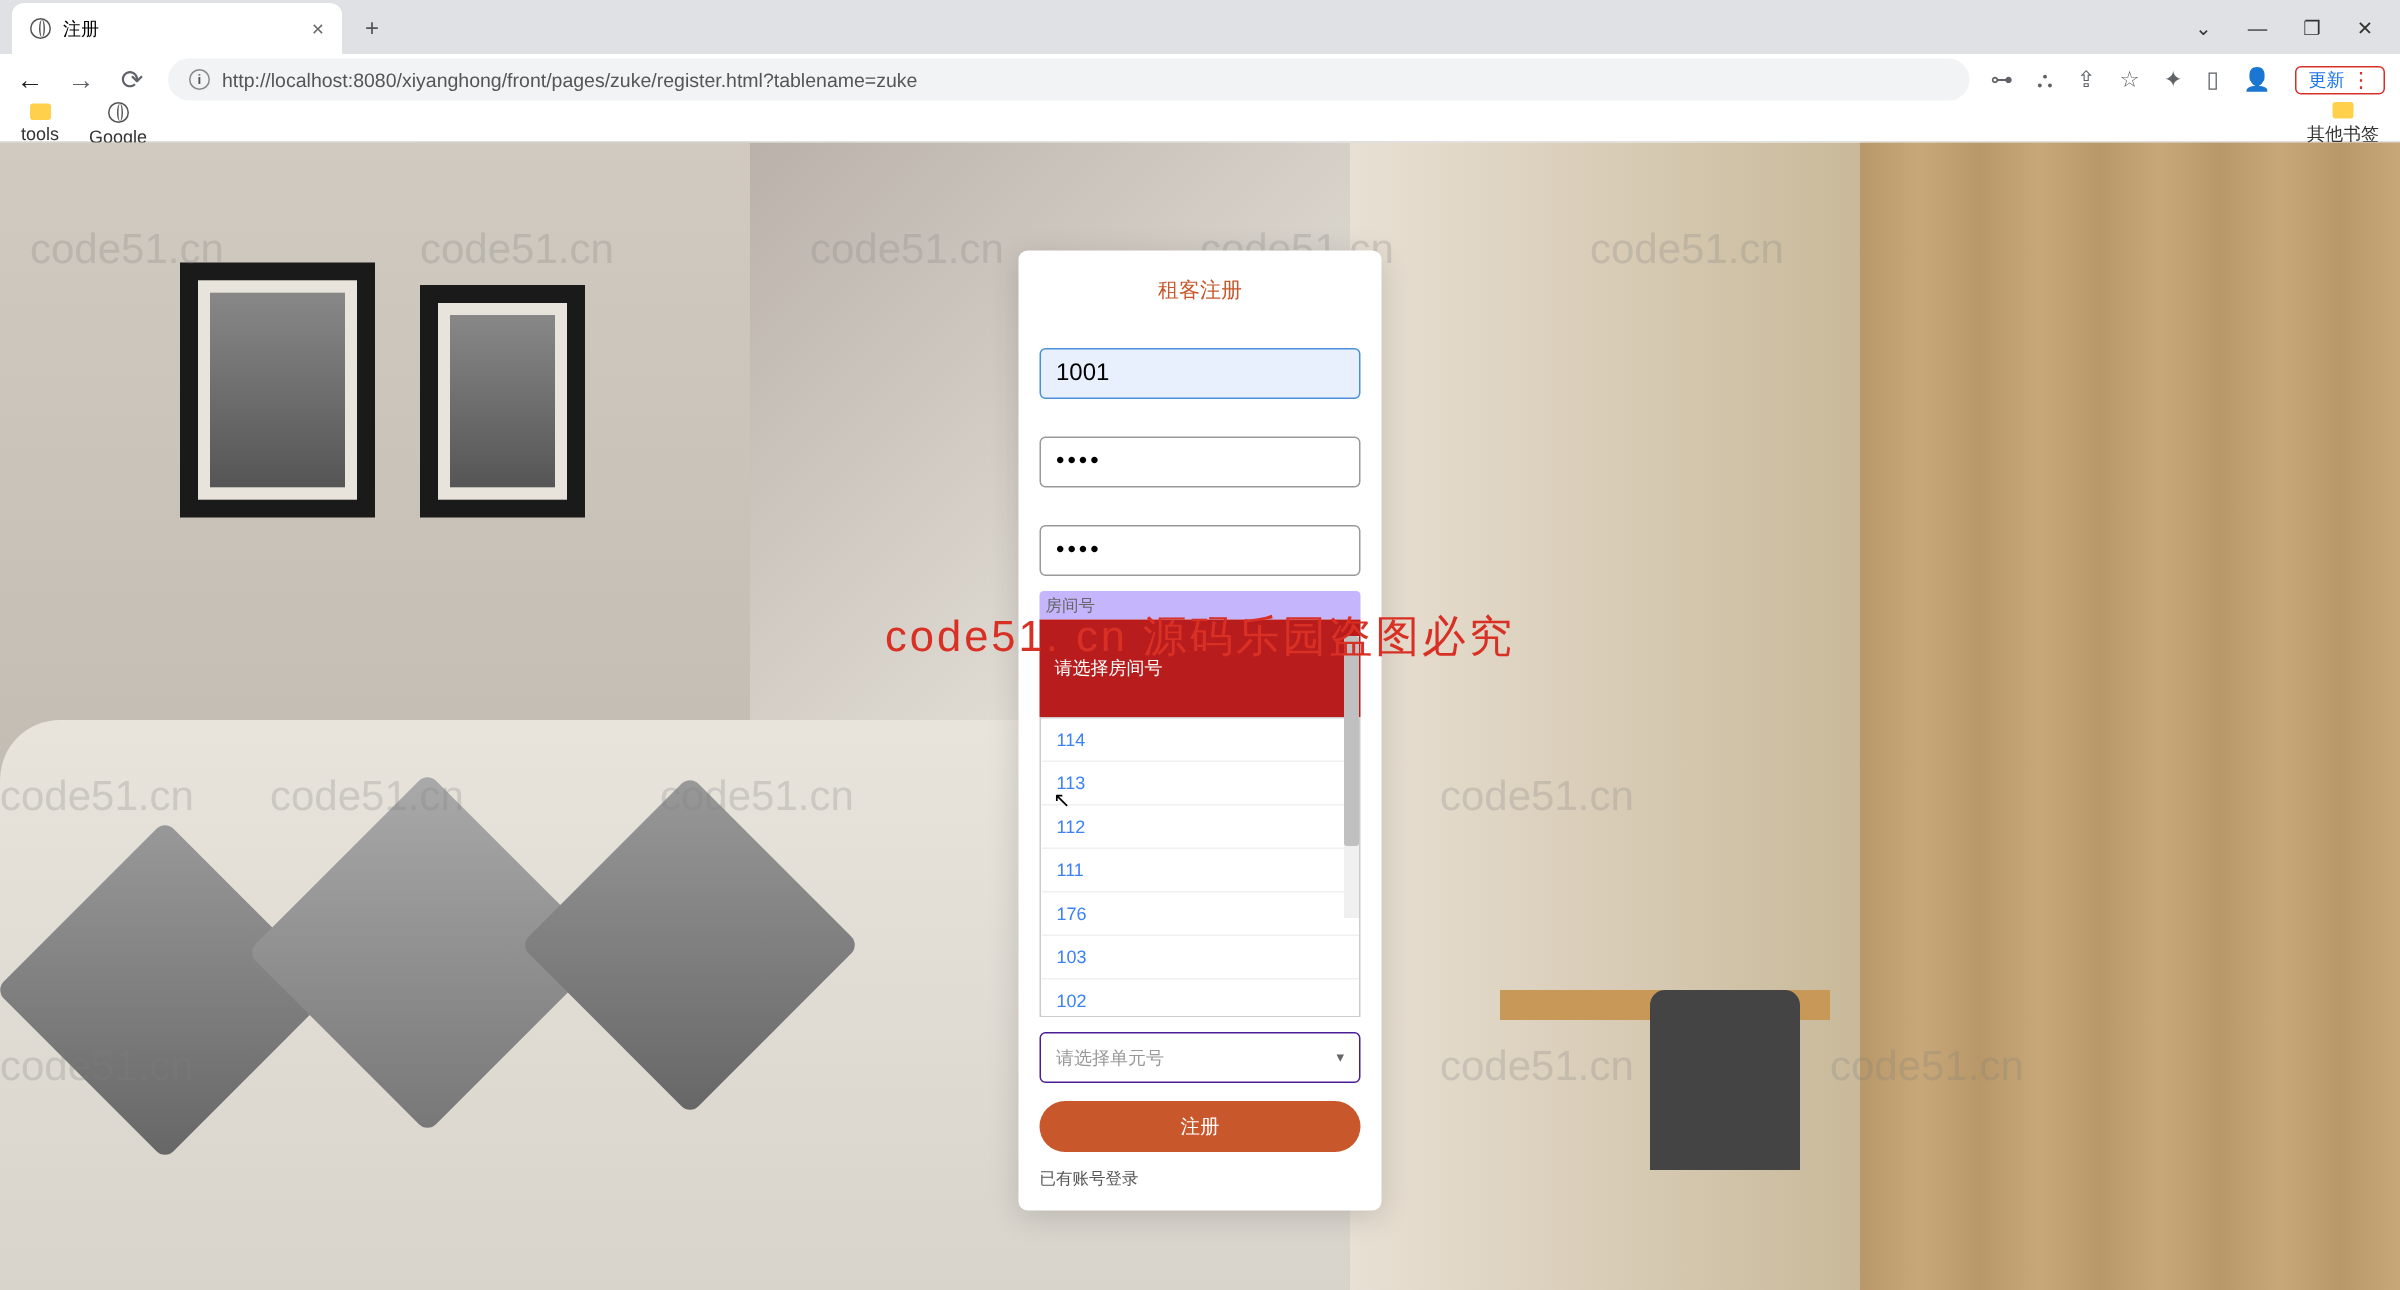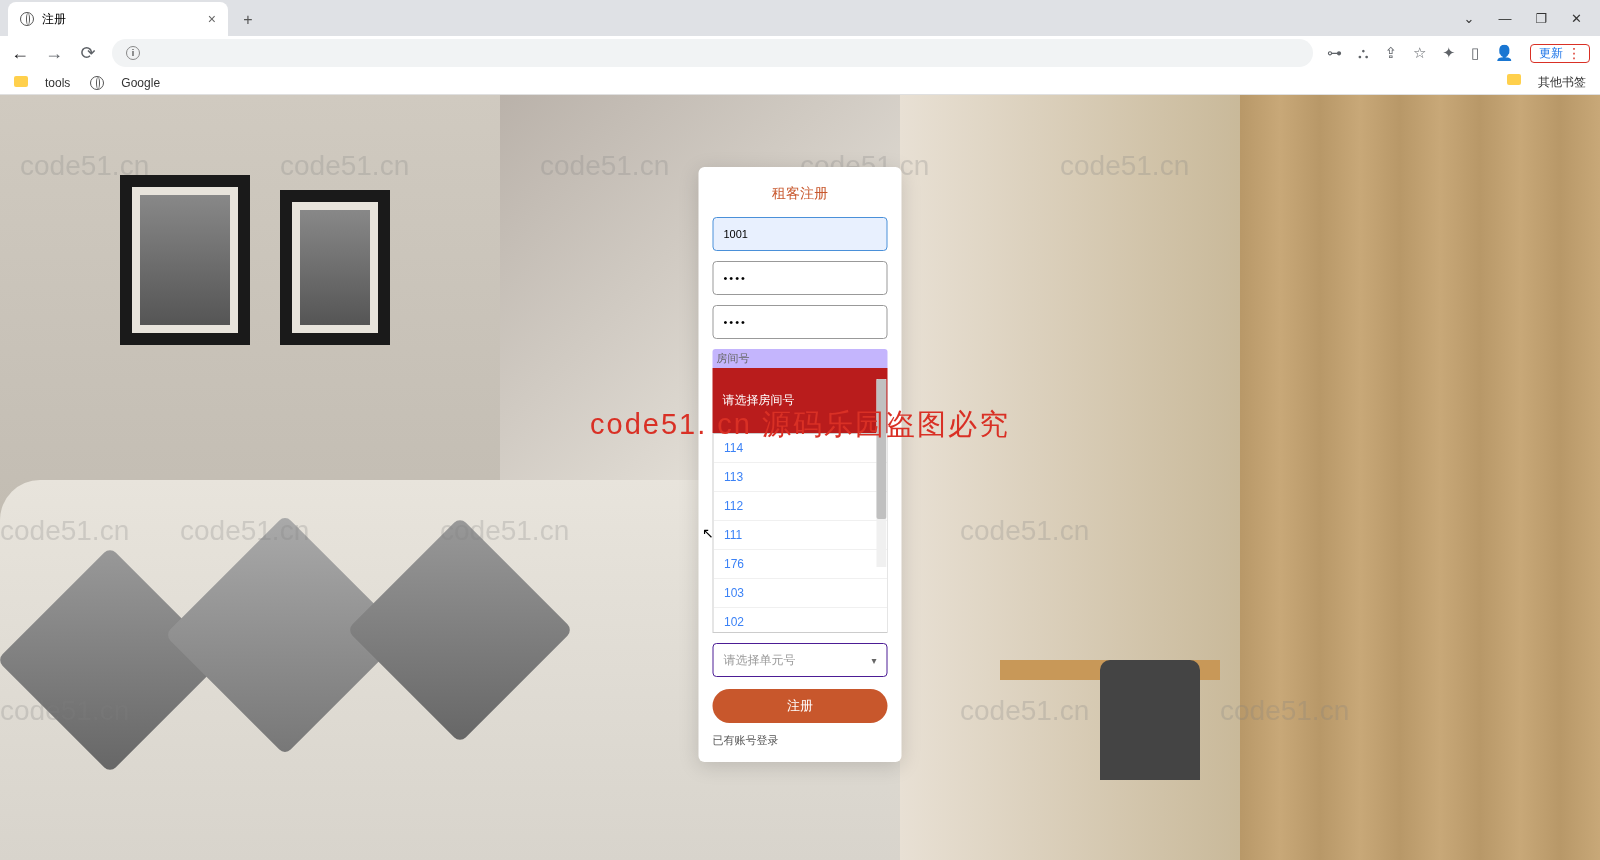--- a/index.html
+++ b/index.html
@@ -16,21 +16,21 @@
 .window-controls { margin-left: auto; display: flex; gap: 24px; padding: 0 18px; font-size: 13px; color: #333; align-items: center; height: 100%; }
 .address-bar { height: 34px; display: flex; align-items: center; padding: 0 10px; gap: 14px; }
 .nav-btn { width: 20px; text-align: center; color: #5f6368; font-size: 18px; }
 .nav-btn.back { color: #202124; }
 .url-bar { flex: 1; height: 28px; background: #f1f3f4; border-radius: 14px; display: flex; align-items: center; padding: 0 14px; font-size: 13px; color: #555; gap: 8px; }
 .url-info { width: 14px; height: 14px; border: 1px solid #888; border-radius: 50%; display: flex; align-items: center; justify-content: center; font-size: 9px; font-weight: bold; }
 .addr-icons { display: flex; gap: 16px; align-items: center; color: #5f6368; font-size: 15px; }
 .update-btn { border: 1px solid #d93025; color: #1a73e8; border-radius: 4px; padding: 0 8px; font-size: 12px; display: flex; align-items: center; gap: 4px; text-align: right; }
 .update-dots { color: #d93025; font-size: 14px; }
 .bookmarks-bar { height: 25px; display: flex; align-items: center; padding: 0 14px; gap: 20px; font-size: 12px; color: #333; }
-.bm-item { display: flex; gap: 17px; }
+.bm-item { display: flex; align-items: center; gap: 2px; flex-direction: column; }
 .folder-icon { width: 14px; height: 11px; background: #ffd04c; border-radius: 2px; display: inline-block; }
 .other-bm { margin-left: auto; }
 
 
 .page { width: 100%; height: 765px; position: relative; background: linear-gradient(135deg, #c8c0b8 0%, #b8b0a8 20%, #e8e4dc 50%, #d4c8b8 80%, #c0a888 100%); overflow: hidden; }
 .bg-wall { position: absolute; left: 0; top: 0; width: 500px; height: 100%; background: linear-gradient(180deg, #d0cac0 0%, #b8b2a8 100%); }
 .bg-frame { position: absolute; background: #2a2a2a; border: 12px solid #1a1a1a; }
 .bg-frame.f1 { left: 120px; top: 80px; width: 130px; height: 170px; }
 .bg-frame.f2 { left: 280px; top: 95px; width: 110px; height: 155px; }
 .bg-frame .inner { width: 100%; height: 100%; background: linear-gradient(180deg, #888 0%, #555 100%); border: 8px solid #e8e4dc; box-sizing: border-box; }
@@ -41,23 +41,23 @@
 .bg-pillow.p3 { left: 380px; bottom: 150px; width: 160px; height: 160px; background: linear-gradient(135deg, #999 0%, #666 100%); }
 .bg-right { position: absolute; right: 0; top: 0; width: 700px; height: 100%; background: linear-gradient(90deg, #e8e0d4 0%, #c8b898 50%, #a88858 100%); }
 .bg-wardrobe { position: absolute; right: 0; top: 0; width: 360px; height: 100%; background: repeating-linear-gradient(90deg, #b89868 0px, #c8a878 40px, #b89868 80px); }
 .bg-desk { position: absolute; right: 380px; bottom: 180px; width: 220px; height: 20px; background: #c89858; }
 .bg-chair { position: absolute; right: 400px; bottom: 80px; width: 100px; height: 120px; background: #444; border-radius: 10px 10px 0 0; }
 
 .watermark { position: absolute; color: rgba(128,128,128,0.25); font-size: 28px; font-weight: 300; pointer-events: none; }
 .watermark-red { position: absolute; top: 310px; width: 100%; text-align: center; color: #d93025; font-size: 29px; font-weight: 400; pointer-events: none; z-index: 20; letter-spacing: 2px; }
 
 
-.card { position: absolute; left: 50%; top: 72px; transform: translateX(-50%); width: 203px; background: #fff; border-radius: 6px; padding: 18px 14px 14px; box-shadow: 0 4px 20px rgba(0,0,0,0.15); z-index: 10; }
+.card { position: absolute; left: 50%; top: 72px; transform: translateX(-50%); width: 242px; background: #fff; border-radius: 6px; padding: 18px 14px 14px; box-shadow: 0 4px 20px rgba(0,0,0,0.15); z-index: 10; }
 .card-title { text-align: center; color: #c8572c; font-size: 14px; font-weight: 500; margin-bottom: 14px; }
-.input { width: 100%; height: 34px; border: 1px solid #999; border-radius: 4px; padding: 0 10px; font-size: 11px; margin-bottom: 10px; outline: none; }
+.input { width: 100%; height: 34px; border: 1px solid #999; border-radius: 4px; padding: 0 10px; font-size: 16px; margin-bottom: 10px; outline: none; margin-top: 15px; }
 .input.focused { border: 1px solid #4a90d9; background: #e8f0fe; }
 .input.pwd { letter-spacing: 2px; }
 .dropdown-wrap { position: relative; margin-bottom: 10px; }
 .dropdown-label { font-size: 11px; color: #666; padding: 2px 4px; background: #c4b5fd; border-radius: 3px 3px 0 0; }
 .dropdown-sel { background: #b91c1c; color: #fff; padding: 24px 10px; font-size: 12px; }
 .dropdown-list { border: 1px solid #ccc; max-height: 200px; overflow-y: auto; background: #fff; }
 .dropdown-item { padding: 7px 10px; font-size: 12px; color: #3b82f6; border-bottom: 1px solid #f0f0f0; }
 .dd-scroll { position: absolute; right: 1px; top: 30px; width: 10px; height: 188px; background: #f0f0f0; }
 .dd-thumb { width: 100%; height: 140px; background: #c0c0c0; border-radius: 2px; }
 .select-ph { width: 100%; height: 34px; border: 1px solid #4c1d95; border-radius: 4px; padding: 0 10px; font-size: 12px; color: #999; display: flex; align-items: center; margin-bottom: 12px; position: relative; }
@@ -84,20 +84,21 @@
       <span>❐</span>
       <span>✕</span>
     </div>
   </div>
   <div class="address-bar">
     <span class="nav-btn back">←</span>
     <span class="nav-btn">→</span>
     <span class="nav-btn">⟳</span>
     <div class="url-bar">
       <span class="url-info">i</span>
+      <span>http://localhost:8080/xiyanghong/front/pages/zuke/register.html?tablename=zuke</span>
     </div>
     <div class="addr-icons">
       <span>⊶</span>
       <span>⛬</span>
       <span>⇪</span>
       <span>☆</span>
       <span>✦</span>
       <span>▯</span>
       <span>👤</span>
       <span class="update-btn">

